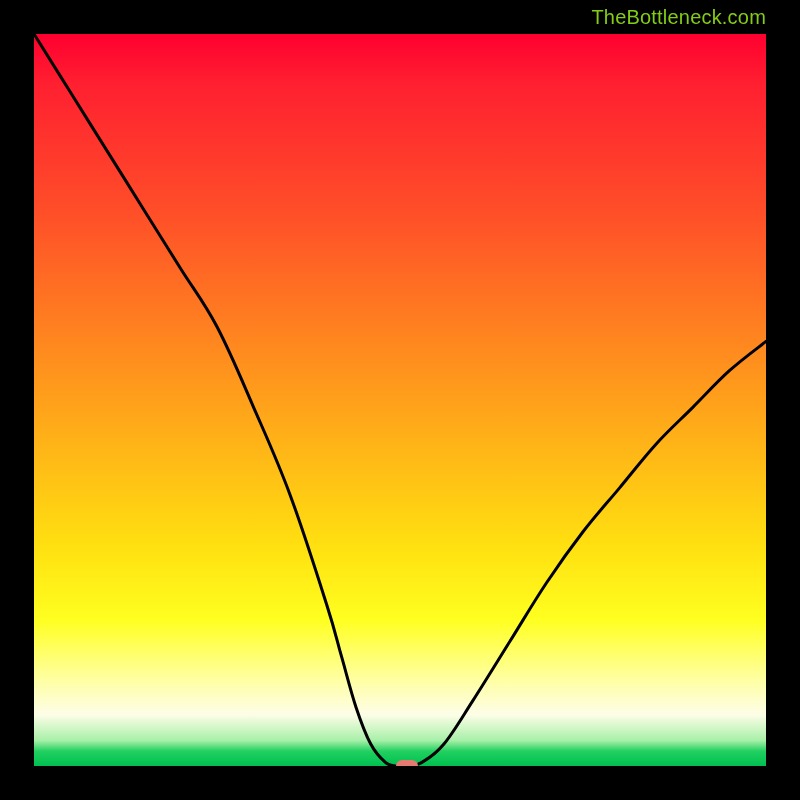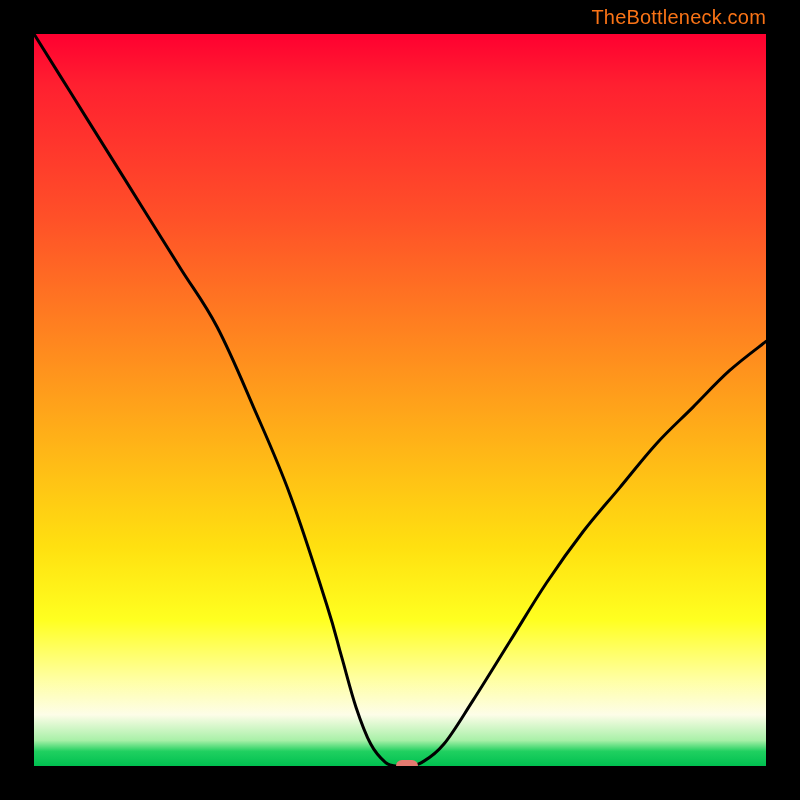--- a/index.html
+++ b/index.html
@@ -52,21 +52,21 @@
     width: 22px;
     height: 12px;
     border-radius: 6px;
     background: #e47a70;
     transform: translate(-50%, -50%);
   }
   .watermark {
     position: absolute;
     top: 6px;
     right: 34px;
-    color: #f97316;
+    color: #84cc16;
     font-size: 20px;
     font-weight: 500;
     letter-spacing: 0.2px;
   }
 </style>
 </head>
 <body>
 
 <div class="frame">
 

